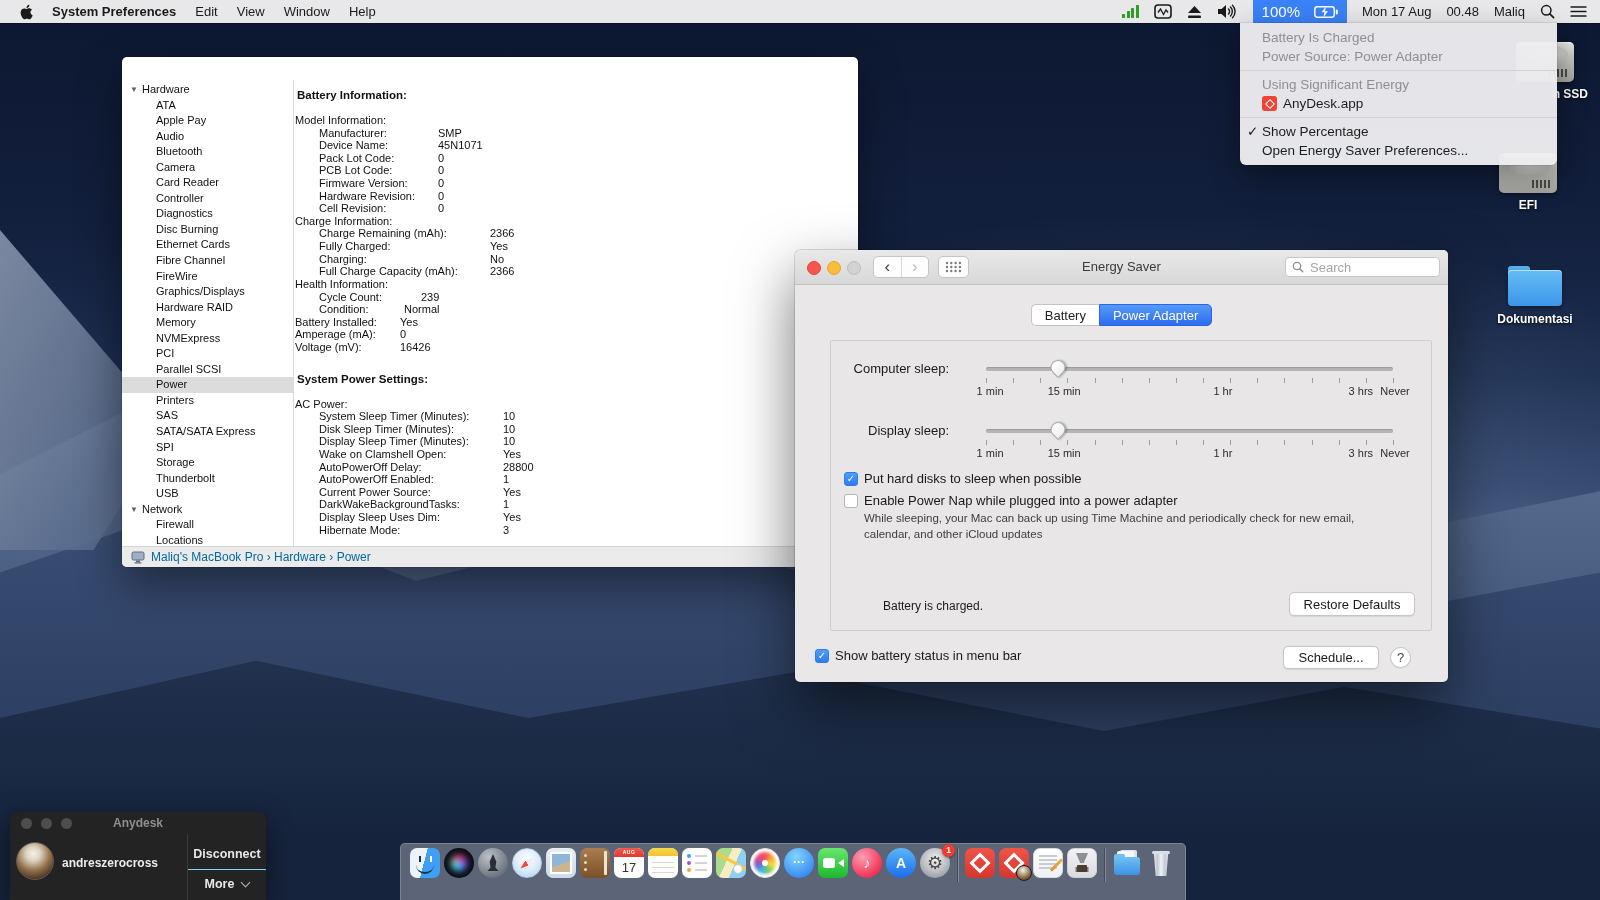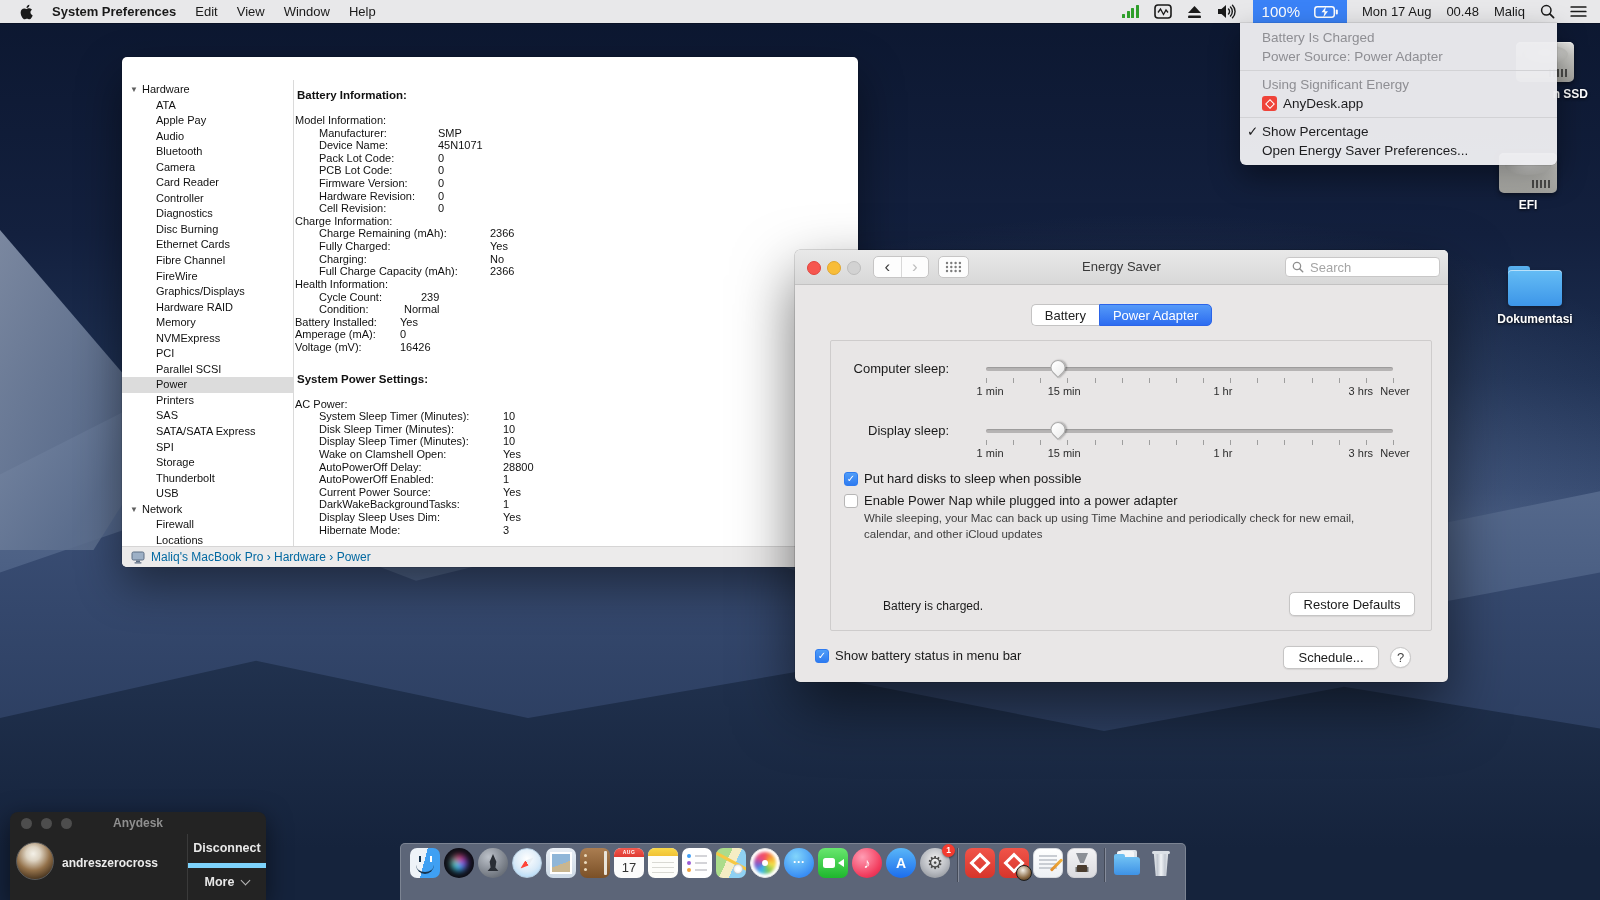--- a/index.html
+++ b/index.html
@@ -158,21 +158,21 @@
   .ad-title{position:relative;height:22px;line-height:23px;text-align:center;color:#8f8f8f;
     font-size:12px;font-weight:bold;}
   .ad-dots{position:absolute;left:11px;top:6px;display:flex;gap:9px;}
   .ad-dots i{width:11px;height:11px;border-radius:50%;background:#4d4d4d;}
   .ad-body{position:absolute;left:0;right:0;top:22px;bottom:0;}
   .ad-avatar{position:absolute;left:6px;top:8px;width:36px;height:36px;border-radius:50%;border:1px solid #5a5a5a;
     background:radial-gradient(circle at 45% 30%,#f4f1e8 0%,#ddd3c2 22%,#93714a 52%,#4e3922 78%,#20160c);}
   .ad-user{position:absolute;left:52px;top:22px;color:#ececec;font-size:12px;font-weight:bold;}
   .ad-right{position:absolute;left:177px;right:0;top:0;bottom:0;border-left:1px solid #3a3a3a;}
   .ad-btn{height:29px;line-height:29px;text-align:center;color:#e8e8e8;font-size:12.5px;font-weight:600;}
-  .ad-btn.first{border-bottom:5px solid #7dd3fc;margin-top:0;}
+  .ad-btn.first{border-bottom:1px solid #7dd3fc;margin-top:6px;}
   .chev{display:inline-block;width:6px;height:6px;border-right:1.5px solid #b9b9b9;
     border-bottom:1.5px solid #b9b9b9;transform:rotate(45deg);margin-left:8px;vertical-align:2px;}
 
   
   .dock{position:absolute;left:400px;top:843px;width:786px;height:57px;z-index:5;
     background:rgba(116,124,140,.75);border:1px solid rgba(255,255,255,.2);border-bottom:none;
     border-radius:5px 5px 0 0;display:flex;align-items:flex-start;padding:4px 7px 0;box-sizing:border-box;}
   .dock-item{margin:0 2px;flex:none;width:30px;height:30px;position:relative;}
   .dock-sep{flex:none;width:1px;height:34px;margin:0 5px;background:rgba(50,52,62,.55);
     box-shadow:1px 0 0 rgba(255,255,255,.25);}

